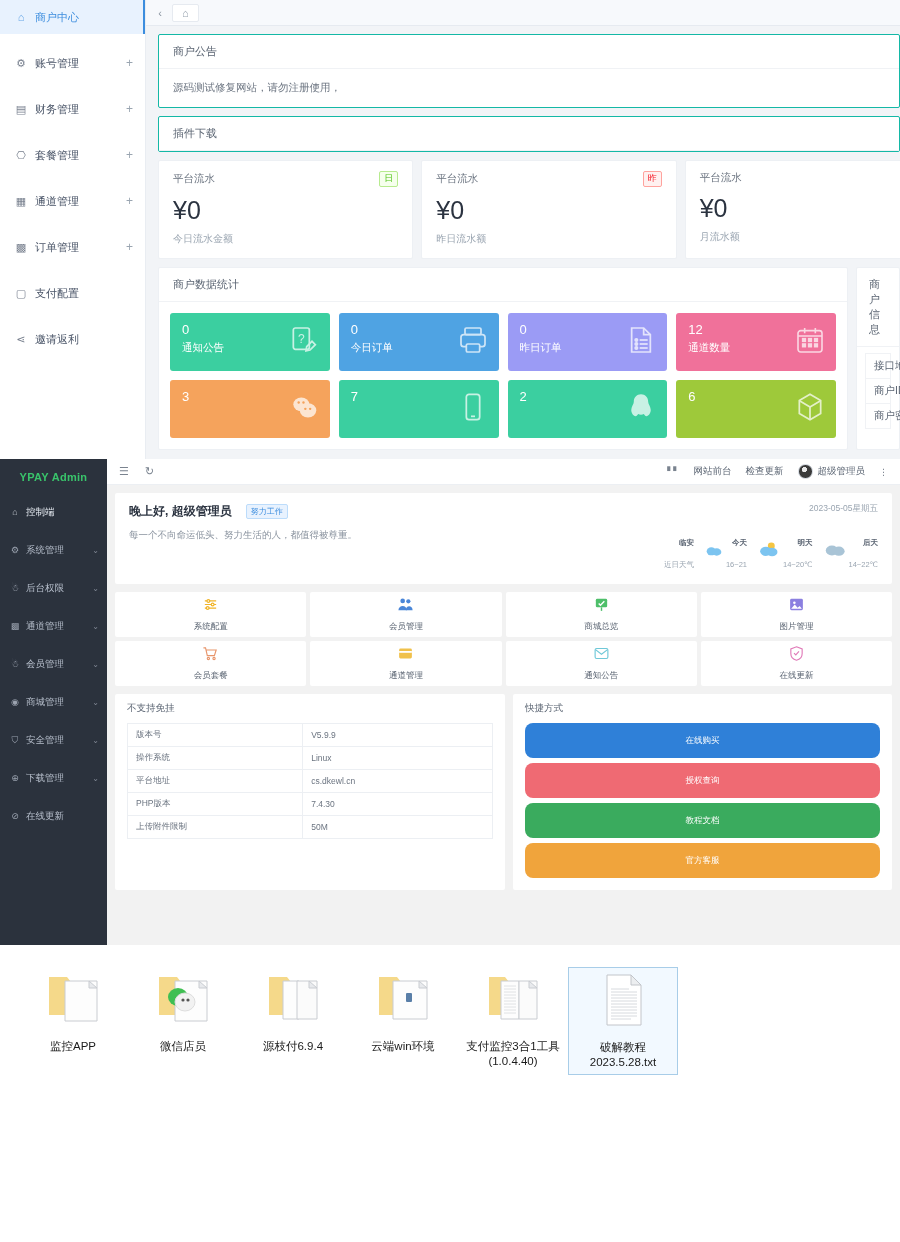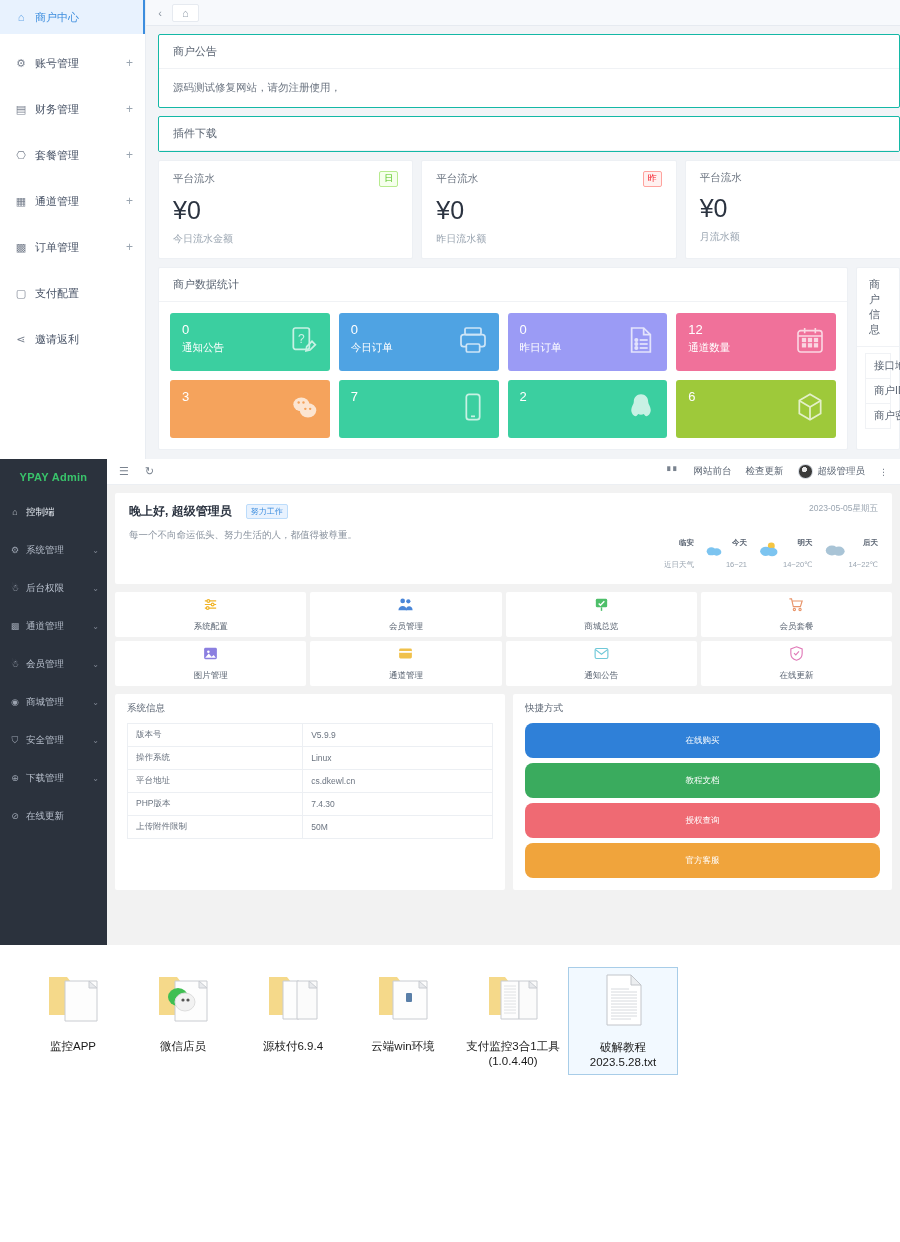--- a/index.html
+++ b/index.html
@@ -573,37 +573,37 @@
             <svg width="17" height="17" viewBox="0 0 24 24">
                 <rect x="4" y="4" width="16" height="12" rx="2" fill="#4ebf6a"></rect>
                 <path d="M8 10.5l2.5 2.5L16 7.5" stroke="#fff" stroke-width="2" fill="none"></path>
                 <path d="M12 16v5" stroke="#4ebf6a" stroke-width="2"></path>
               </svg>
           </span>
           <span class="a-sc-lbl">商城总览</span>
         </div>
         <div class="a-sc">
           <span>
+            <svg width="17" height="17" viewBox="0 0 24 24">
+                <rect x="3" y="4" width="18" height="16" rx="2" fill="#8b7fe0"></rect>
+                <circle cx="9" cy="9.5" r="1.8" fill="#fff"></circle>
+                <path d="M4.5 18l5-6 4 4.5 3-2.5 3 4z" fill="#fff"></path>
+              </svg>
+          </span>
+          <span class="a-sc-lbl">图片管理</span>
+        </div>
+        <div class="a-sc">
+          <span>
             <svg width="17" height="17" viewBox="0 0 24 24" fill="none" stroke="#e8956b" stroke-width="1.6">
                 <path d="M2 4h3l2.5 11h10L20 7H6"></path>
                 <circle cx="9" cy="19" r="1.6"></circle>
                 <circle cx="17" cy="19" r="1.6"></circle>
               </svg>
           </span>
           <span class="a-sc-lbl">会员套餐</span>
-        </div>
-        <div class="a-sc">
-          <span>
-            <svg width="17" height="17" viewBox="0 0 24 24">
-                <rect x="3" y="4" width="18" height="16" rx="2" fill="#8b7fe0"></rect>
-                <circle cx="9" cy="9.5" r="1.8" fill="#fff"></circle>
-                <path d="M4.5 18l5-6 4 4.5 3-2.5 3 4z" fill="#fff"></path>
-              </svg>
-          </span>
-          <span class="a-sc-lbl">图片管理</span>
         </div>
         <div class="a-sc">
           <span>
             <svg width="17" height="17" viewBox="0 0 24 24">
                 <rect x="3" y="5" width="18" height="14" rx="2" fill="#f0c14b"></rect>
                 <rect x="3" y="8.5" width="18" height="2.5" fill="#fff"></rect>
               </svg>
           </span>
           <span class="a-sc-lbl">通道管理</span>
         </div>
@@ -622,21 +622,21 @@
                 <path d="M12 2.5l8 3v6.5c0 5-3.4 8.5-8 9.5-4.6-1-8-4.5-8-9.5V5.5z"></path>
                 <path d="M8.5 11.5l2.5 2.5 4.5-5"></path>
               </svg>
           </span>
           <span class="a-sc-lbl">在线更新</span>
         </div>
       </div>
 
       <div class="a-lower">
         <div class="a-sysinfo">
-          <div class="a-panel-head">系统信息</div>
+          <div class="a-panel-head">不支持免挂</div>
           <table class="a-table">
             <tbody>
                 <tr>
               <td class="k">版本号</td>
               <td>V5.9.9</td>
             </tr>
             <tr>
               <td class="k">操作系统</td>
               <td>Linux</td>
             </tr>
@@ -653,22 +653,22 @@
               <td>50M</td>
             </tr>
           </tbody>
             </table>
         </div>
 
         <div class="a-quick">
           <div class="a-panel-head">快捷方式</div>
           <div class="a-qlist">
             <div class="a-qbtn" style="background:#2f80d8">在线购买</div>
+            <div class="a-qbtn" style="background:#ef6a73">授权查询</div>
             <div class="a-qbtn" style="background:#3aab5e">教程文档</div>
-            <div class="a-qbtn" style="background:#ef6a73">授权查询</div>
             <div class="a-qbtn" style="background:#f0a43c">官方客服</div>
           </div>
         </div>
       </div>
 
     </div>
   </div>
 </div>
 
 <div id="desktop">

